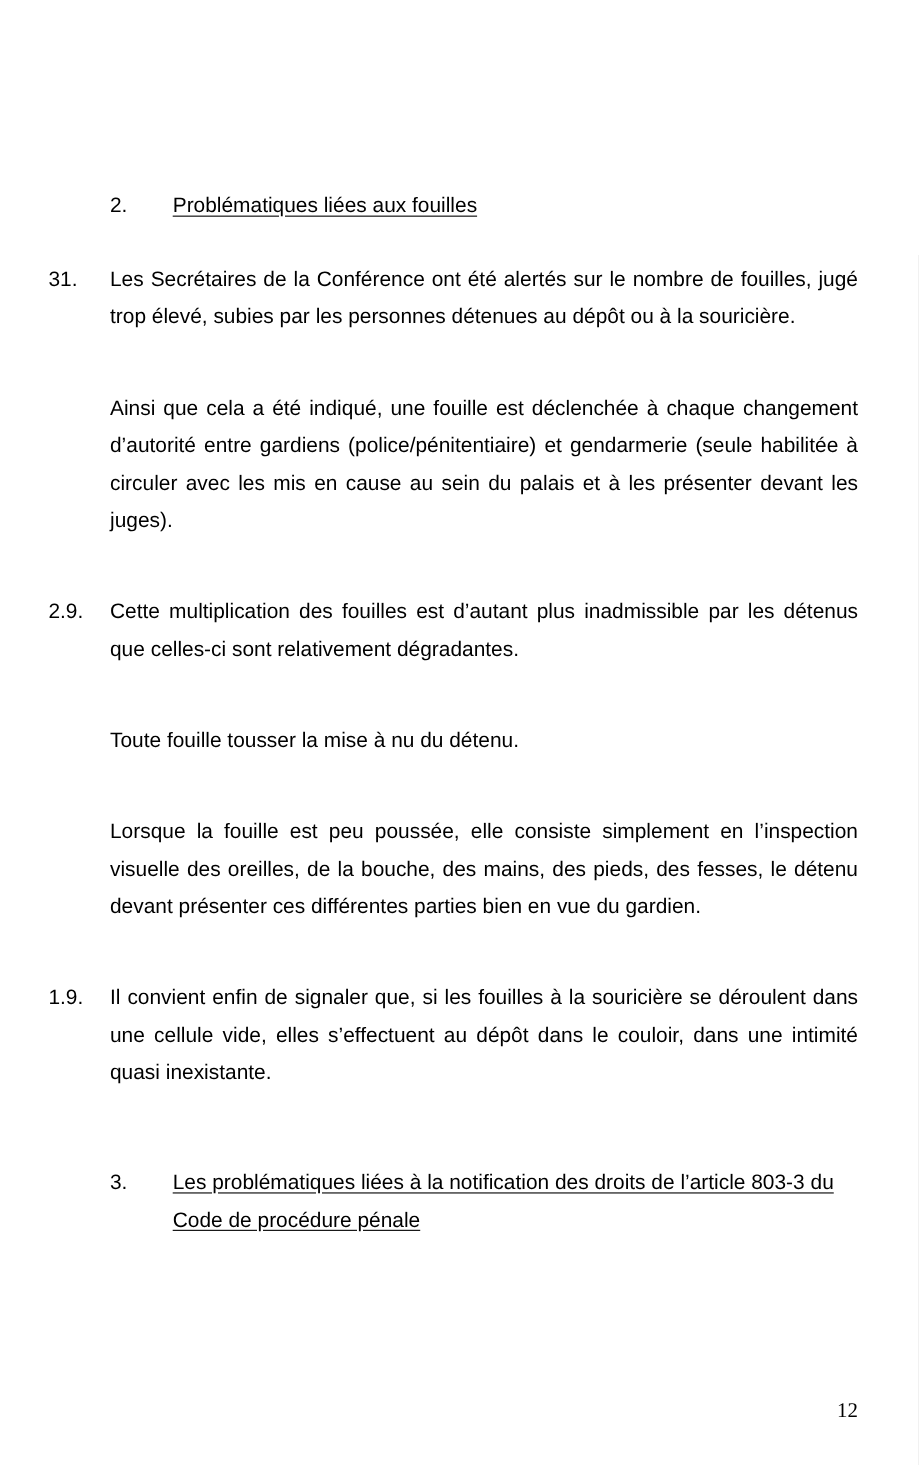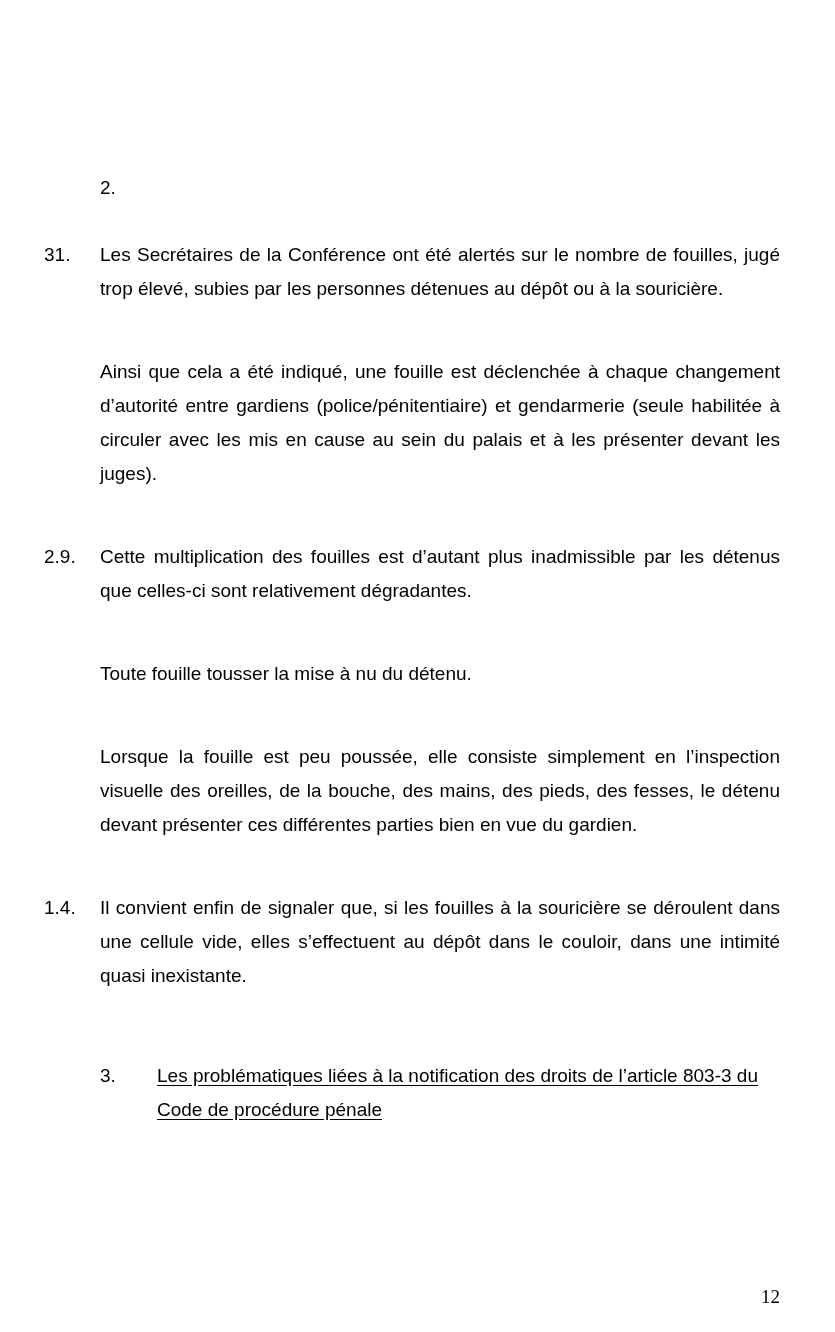--- a/index.html
+++ b/index.html
@@ -29,31 +29,31 @@
   .first-para { margin-top: 33px; }
   .heading-3 { margin-top: 66px; }
 
   .page-number {
     position: absolute;
     top: 1266px;
     right: 55px;
     font-family: "Liberation Serif", "DejaVu Serif", serif;
     font-size: 19px;
     line-height: 34px;
-    margin-top: 14px;
   }
 </style>
 </head>
 <body>
 
 <div class="page">
   <div class="content">
 
     <div class="heading">
       <span class="h-num">2.</span>
+      <span class="h-title">Problématiques liées aux fouilles</span>
     </div>
 
     <div class="para first-para">
       <span class="p-num">31.</span>
       <div class="p-text">Les Secrétaires de la Conférence ont été alertés sur le nombre de fouilles, jugé trop élevé, subies par les personnes détenues au dépôt ou à la souricière.</div>
     </div>
 
     <div class="para">
       <span class="p-num"></span>
       <div class="p-text">Ainsi que cela a été indiqué, une fouille est déclenchée à chaque changement d’autorité entre gardiens (police/pénitentiaire) et gendarmerie (seule habilitée à circuler avec les mis en cause au sein du palais et à les présenter devant les juges).</div>
@@ -69,21 +69,21 @@
       <div class="p-text">Toute fouille tousser la mise à nu du détenu.</div>
     </div>
 
     <div class="para">
       <span class="p-num"></span>
       <div class="p-text">Lorsque la fouille est peu poussée, elle consiste simplement en l’inspection visuelle des oreilles, de la bouche, des mains, des pieds, des fesses, le détenu devant présenter ces différentes parties bien en vue du gardien.</div>
     </div>
 
 
     <div class="para">
-      <span class="p-num">1.4.</span>
+      <span class="p-num">1.9.</span>
       <div class="p-text">Il convient enfin de signaler que, si les fouilles à la souricière se déroulent dans une cellule vide, elles s’effectuent au dépôt dans le couloir, dans une intimité quasi inexistante.</div>
     </div>
 
     <div class="heading heading-3">
       <span class="h-num">3.</span>
       <span class="h-title">Les problématiques liées à la notification des droits de l’article 803-3 du Code de procédure pénale</span>
     </div>
 
   </div>
 

